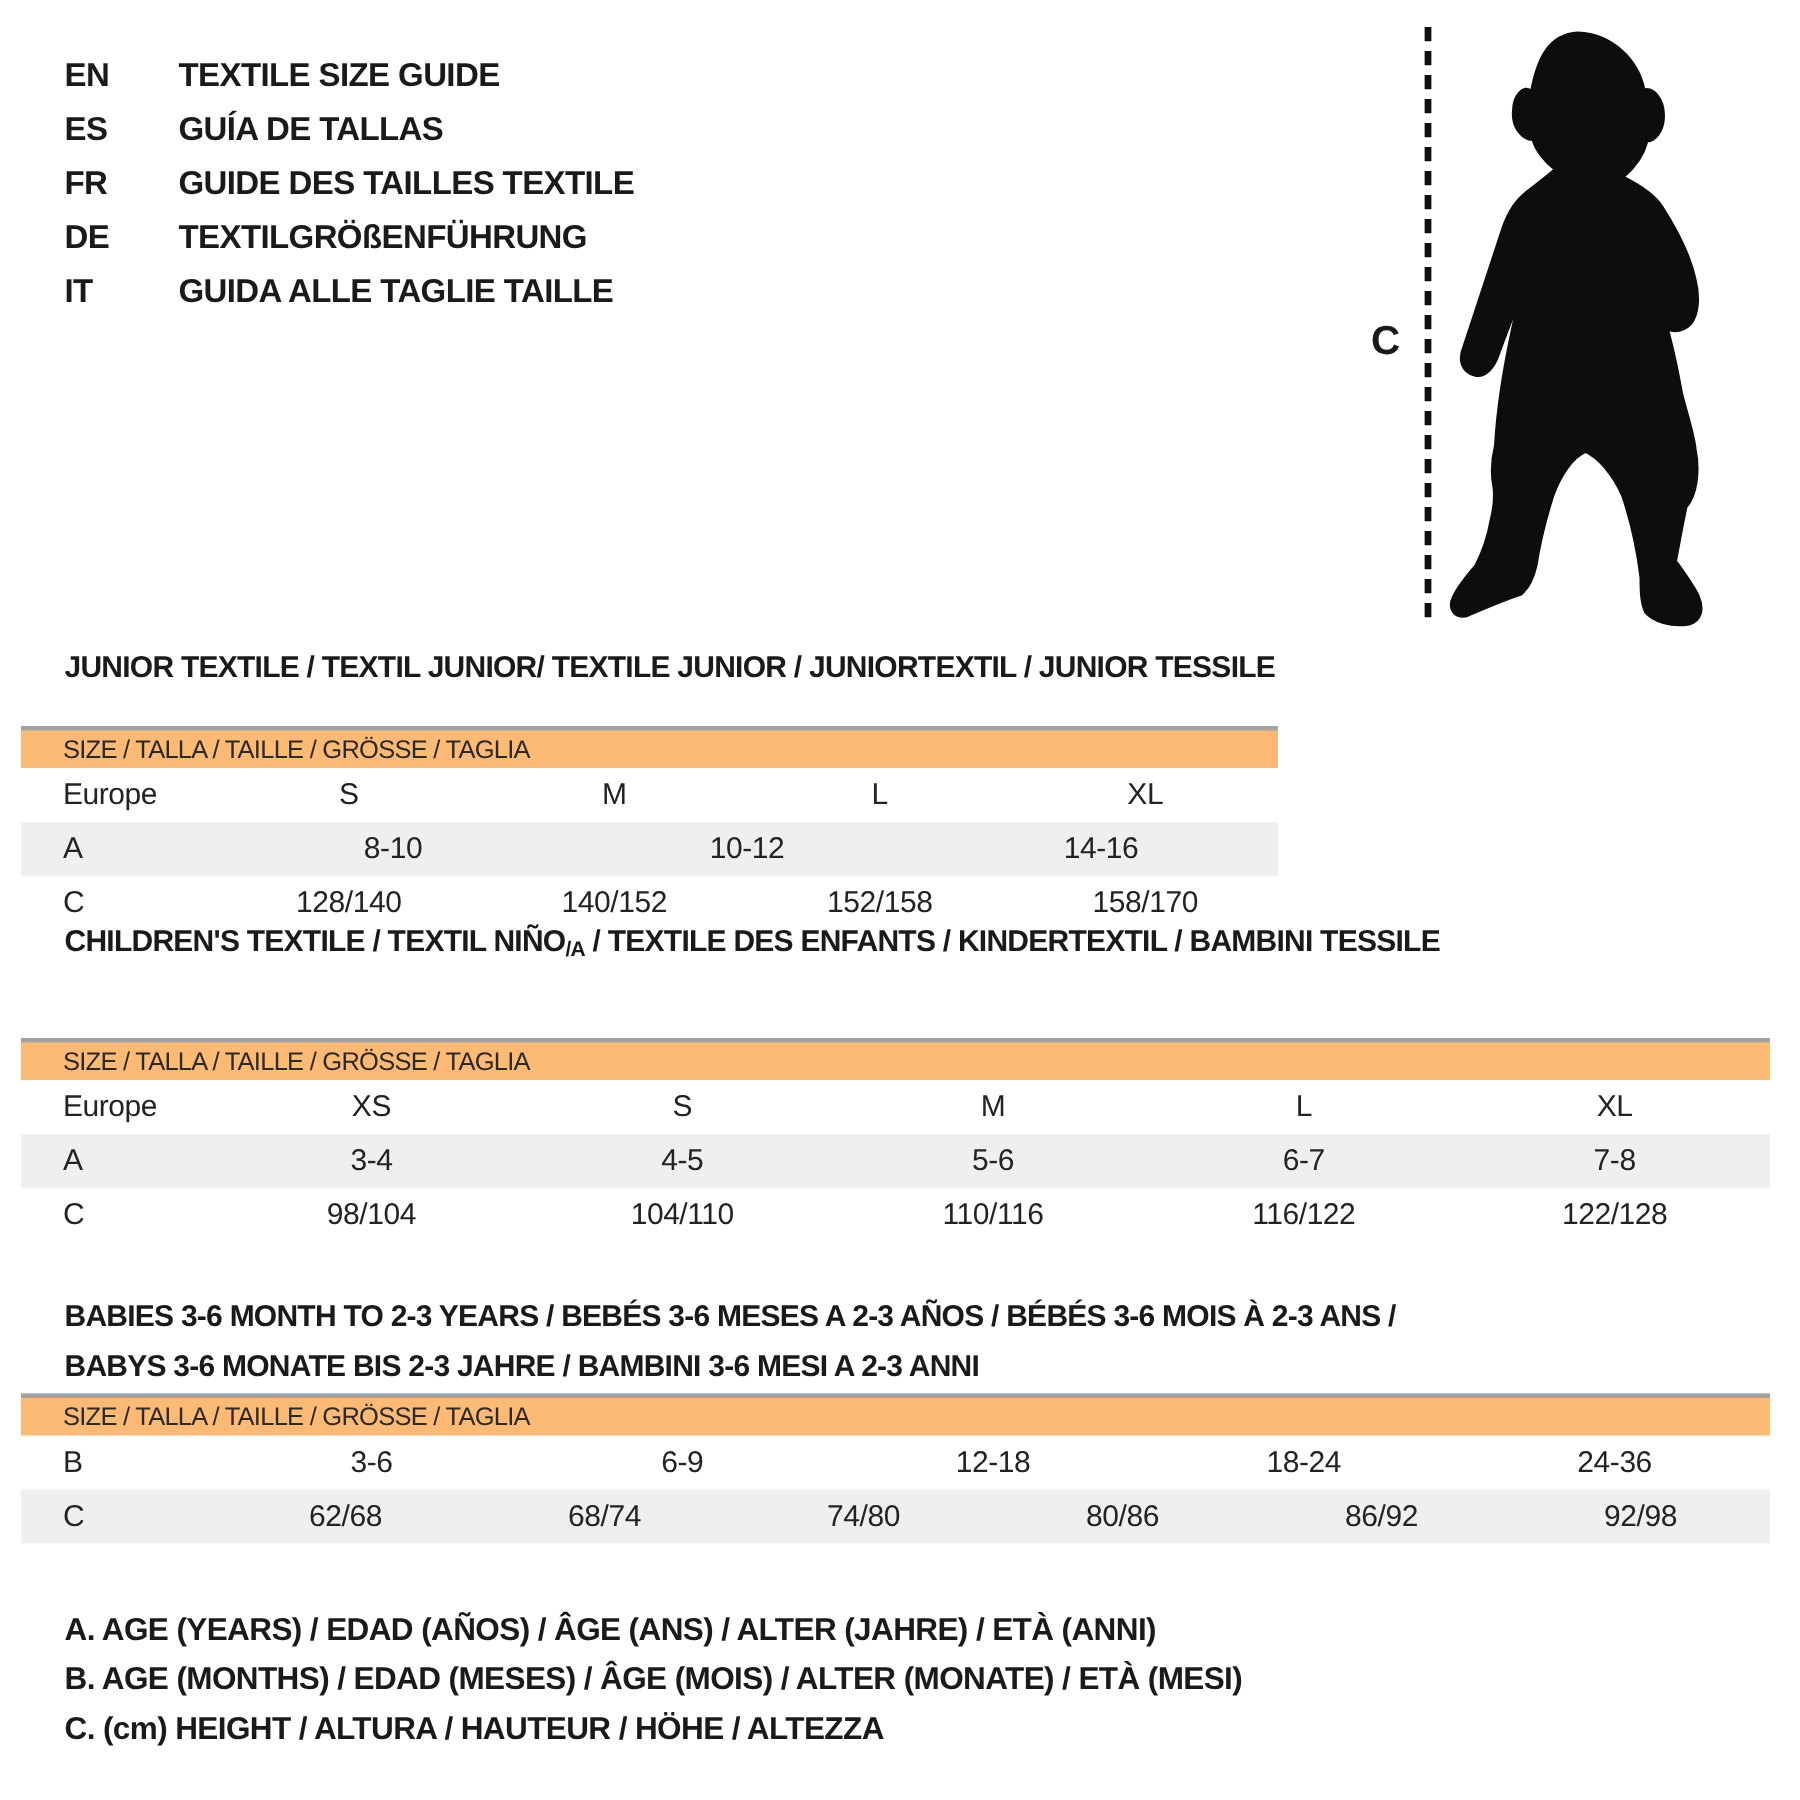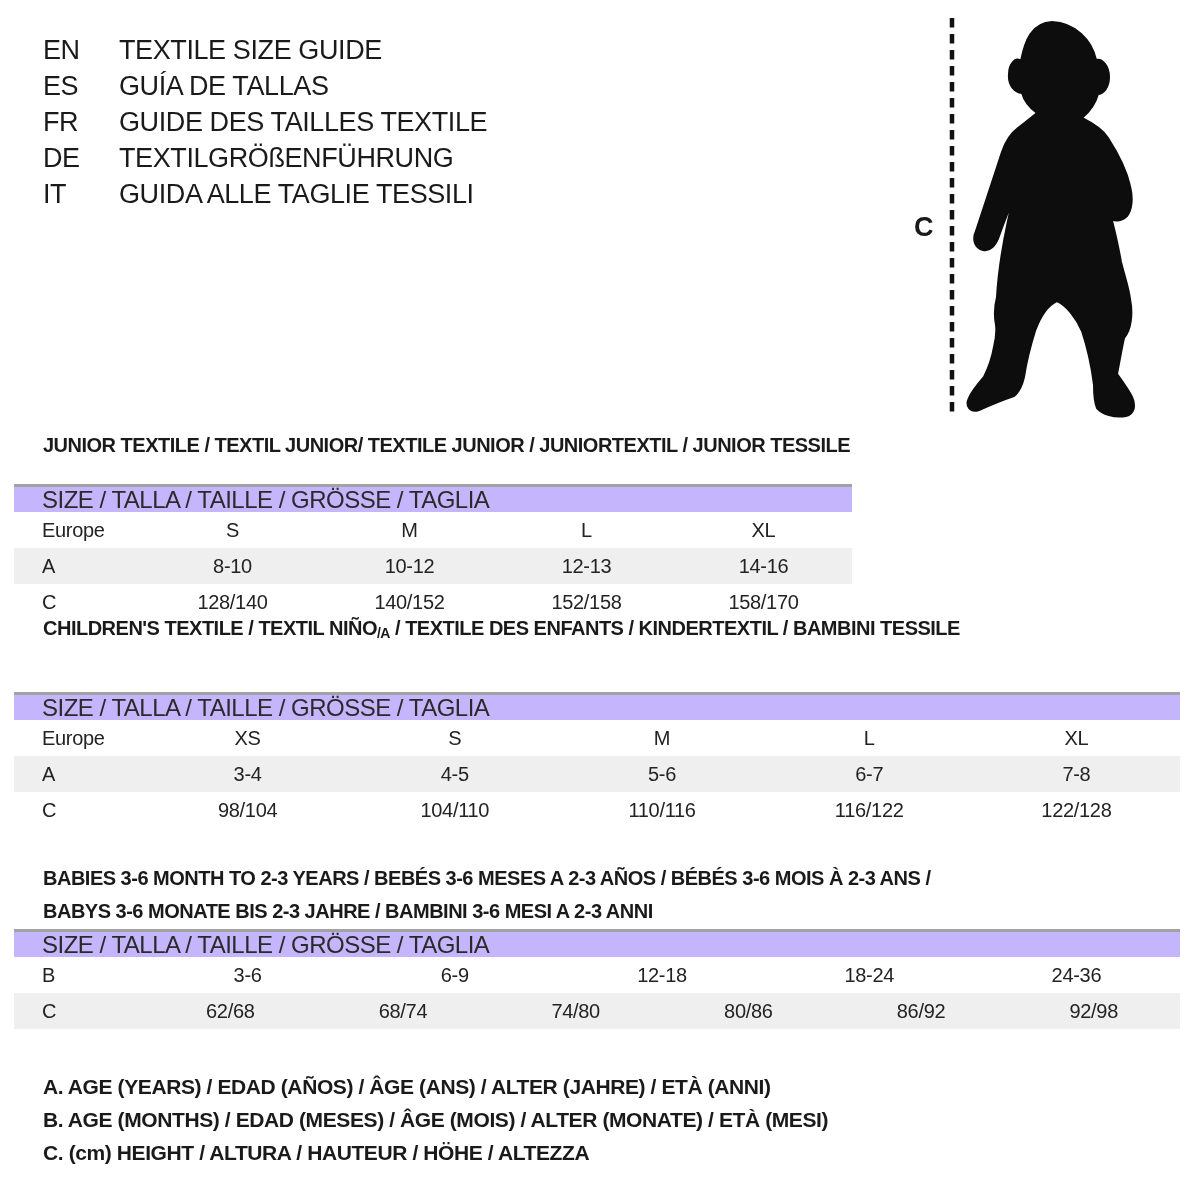--- a/index.html
+++ b/index.html
@@ -9,43 +9,43 @@
     font-family:"Liberation Sans", sans-serif;
     color:#1a1a1a;
     position:relative;
     overflow:hidden;
   }
   .abs { position:absolute; }
 
   
   #lang-block { left:43px; top:32px; }
   .lang-row { display:flex; height:36px; line-height:36px;
-              font-weight:normal; font-size:27px; letter-spacing:-0.4px; }
+              font-weight:bold; font-size:22px; letter-spacing:-0.4px; }
   .lang-code { width:76px; }
 
   
   #figure-box { left:900px; top:0; width:300px; height:440px; }
   #measure-label { left:914px; top:212px; font-size:27px; font-weight:bold; }
 
   
   .section-title { font-size:20px; font-weight:bold; letter-spacing:-0.5px; white-space:nowrap; }
   #junior-title   { left:43px; top:434px; }
   #children-title { left:43px; top:617px;text-align:right; }
   #babies-title   { left:43px; top:850px; line-height:33px;margin-top:12px; }
   .sub-part { font-size:14px; vertical-align:-3px; }
 
   
   .size-table { box-sizing:border-box; }
   #junior-table   { left:14px; top:484px; width:838px; }
   #children-table { left:14px; top:692px; width:1166px; }
   #babies-table   { left:14px; top:929px; width:1166px; }
   .size-bar {
     height:25px; line-height:25px;
-    background:#c4b5fd; border-top:3px solid #a3a3a3;
-    padding-left:28px; font-size:24px; letter-spacing:-0.5px; color:#2a2a2a;
+    background:#fdba74; border-top:3px solid #a3a3a3;
+    padding-left:28px; font-size:17px; letter-spacing:-0.5px; color:#2a2a2a;
     white-space:nowrap;
   }
   .trow { display:flex; height:36px; line-height:36px;
           font-size:20px; letter-spacing:-0.3px; color:#232323; }
   .trow.shaded { background:#efefef; }
   .tlabel { width:130px; padding-left:28px; box-sizing:border-box; }
   .tcell { flex:1; text-align:center; }
 
   
   #footnotes { left:43px; top:1070px; line-height:33px; }
@@ -66,21 +66,21 @@
   <div class="lang-row">
     <span class="lang-code">FR</span>
     <span>GUIDE DES TAILLES TEXTILE</span>
   </div>
   <div class="lang-row">
     <span class="lang-code">DE</span>
     <span>TEXTILGRÖßENFÜHRUNG</span>
   </div>
   <div class="lang-row">
     <span class="lang-code">IT</span>
-    <span>GUIDA ALLE TAGLIE TESSILI</span>
+    <span>GUIDA ALLE TAGLIE TAILLE</span>
   </div>
 </div>
 
 <div id="figure-box" class="abs">
   <svg width="300" height="440" viewBox="0 0 300 440">
     <line x1="52" y1="18" x2="52" y2="416" stroke="#111111" stroke-width="4.5" stroke-dasharray="9.5 6.5"></line>
     <path fill="#0d0d0d" stroke="#0d0d0d" stroke-width="2" stroke-linejoin="round" d="
       M152,22
       C175,23 192,40 196,60
       C202,58 209,66 209,77
@@ -134,21 +134,20 @@
         <div class="tlabel">Europe</div>
         <div class="tcell">S</div>
         <div class="tcell">M</div>
         <div class="tcell">L</div>
         <div class="tcell">XL</div>
       </div>
       <div class="trow shaded">
         <div class="tlabel">A</div>
         <div class="tcell">8-10</div>
         <div class="tcell">10-12</div>
-        <div class="tcell">12-13</div>
         <div class="tcell">14-16</div>
       </div>
       <div class="trow">
         <div class="tlabel">C</div>
         <div class="tcell">128/140</div>
         <div class="tcell">140/152</div>
         <div class="tcell">152/158</div>
         <div class="tcell">158/170</div>
       </div>
     </div>

